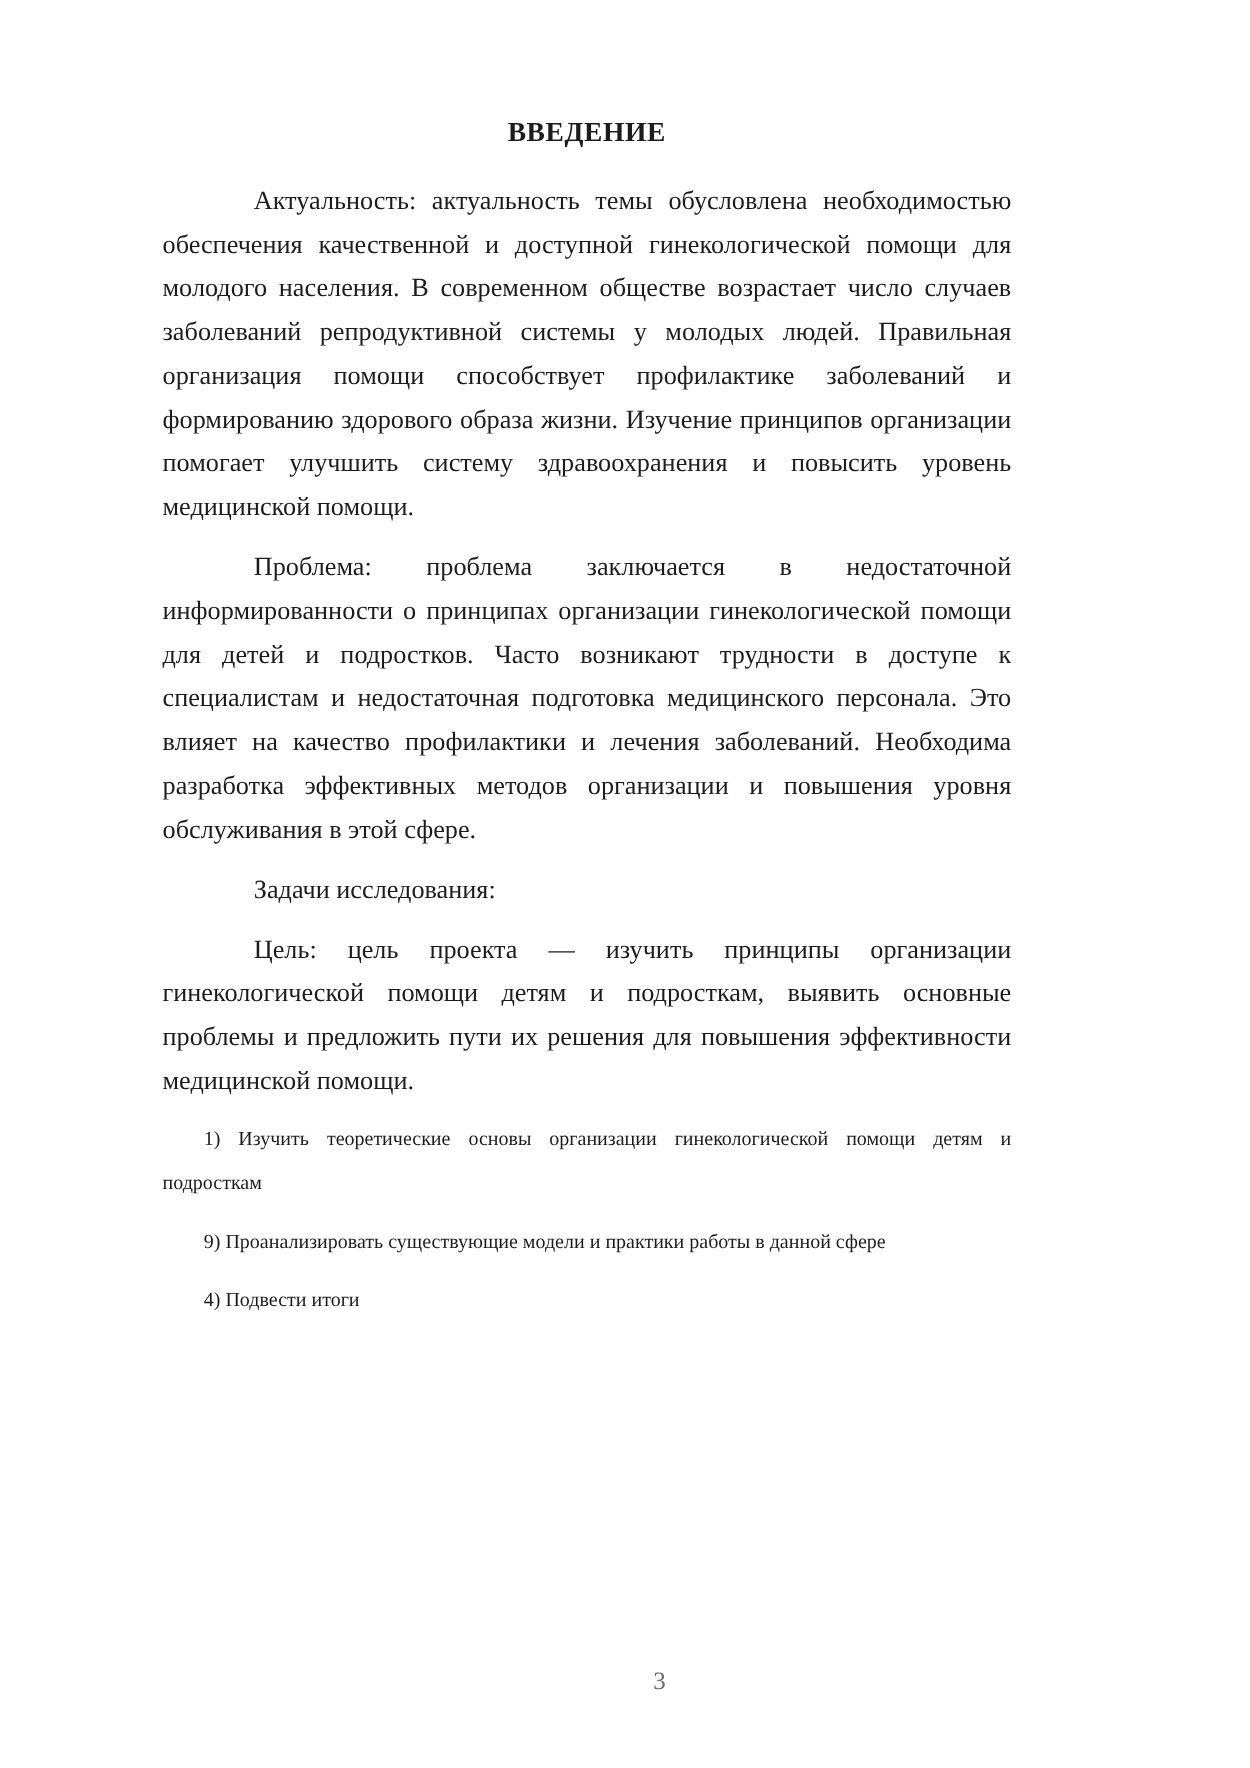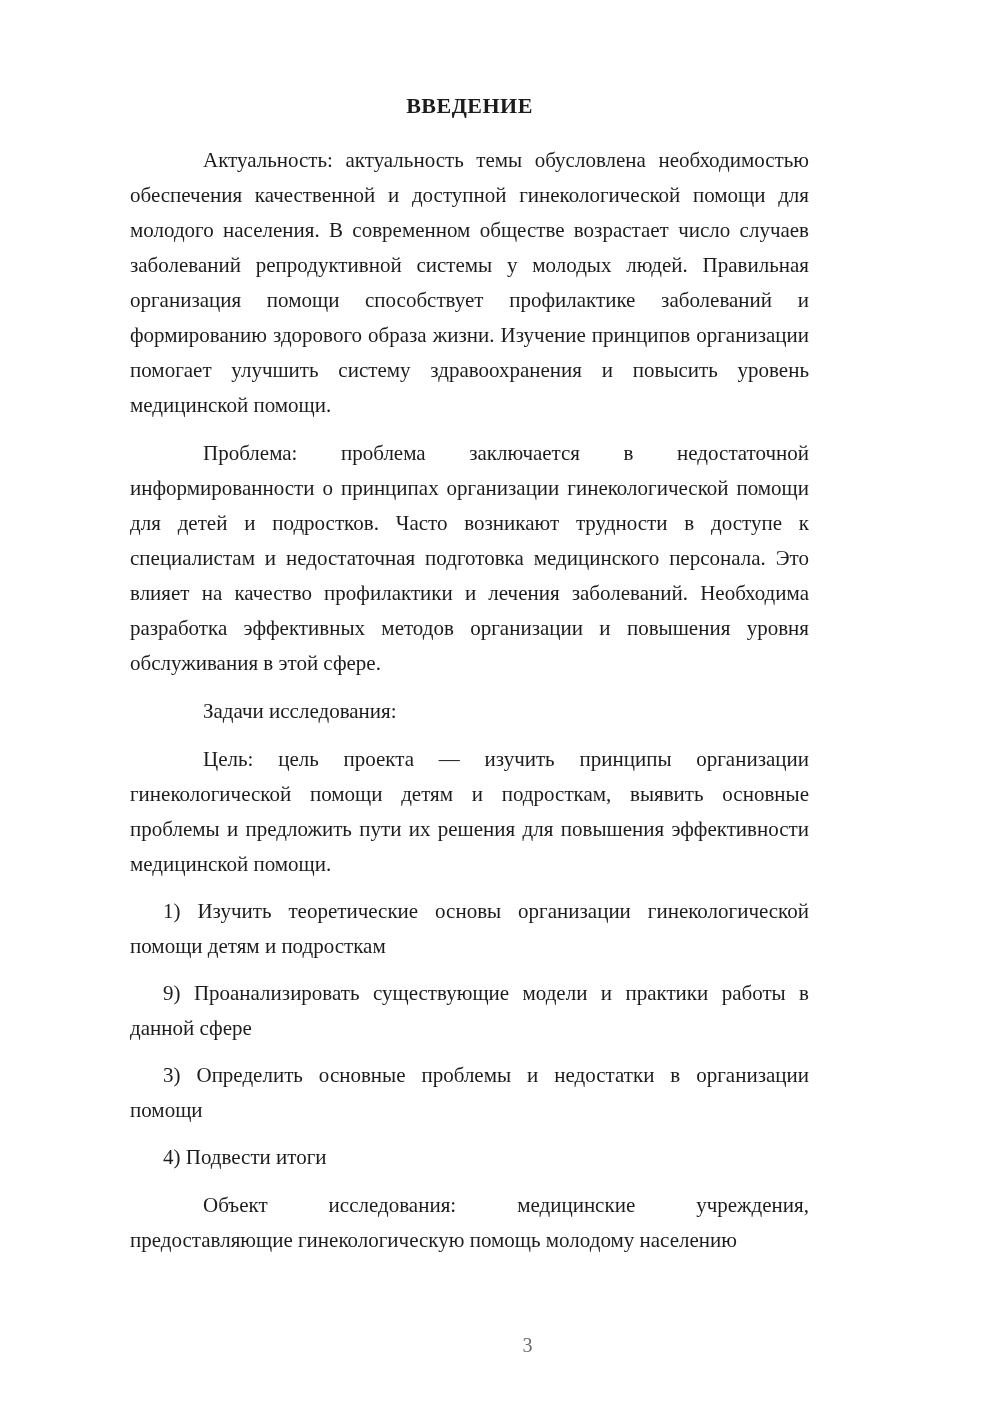--- a/index.html
+++ b/index.html
@@ -28,21 +28,21 @@
   }
   .para {
     margin: 13px 0 12px 0;
     font-size: 21px;
     line-height: 35px;
     text-align: justify;
     text-indent: 73px;
   }
   .task {
     margin: 0 0 12px 0;
-    font-size: 21px;
+    font-size: 16px;
     line-height: 35px;
     text-align: justify;
     text-indent: 33px;
   }
   .page-number {
     position: absolute;
     left: 130px;
     top: 1328px;
     width: 795px;
     text-align: center;
@@ -63,22 +63,20 @@
   <p class="para">Проблема: проблема заключается в недостаточной информированности о принципах организации гинекологической помощи для детей и подростков. Часто возникают трудности в доступе к специалистам и недостаточная подготовка медицинского персонала. Это влияет на качество профилактики и лечения заболеваний. Необходима разработка эффективных методов организации и повышения уровня обслуживания в этой сфере.</p>
 
   <p class="para">Задачи исследования:</p>
 
   <p class="para">Цель: цель проекта — изучить принципы организации гинекологической помощи детям и подросткам, выявить основные проблемы и предложить пути их решения для повышения эффективности медицинской помощи.</p>
 
   <p class="task">1) Изучить теоретические основы организации гинекологической помощи детям и подросткам</p>
 
   <p class="task">9) Проанализировать существующие модели и практики работы в данной сфере</p>
 
-  <p class="task">3) Определить основные проблемы и недостатки в организации помощи</p>
 
 
   <p class="task">4) Подвести итоги</p>
 
-  <p class="para">Объект исследования: медицинские учреждения, предоставляющие гинекологическую помощь молодому населению</p>
 
   <div class="page-number">3</div>
 
 </div>
 
 </body></html>

